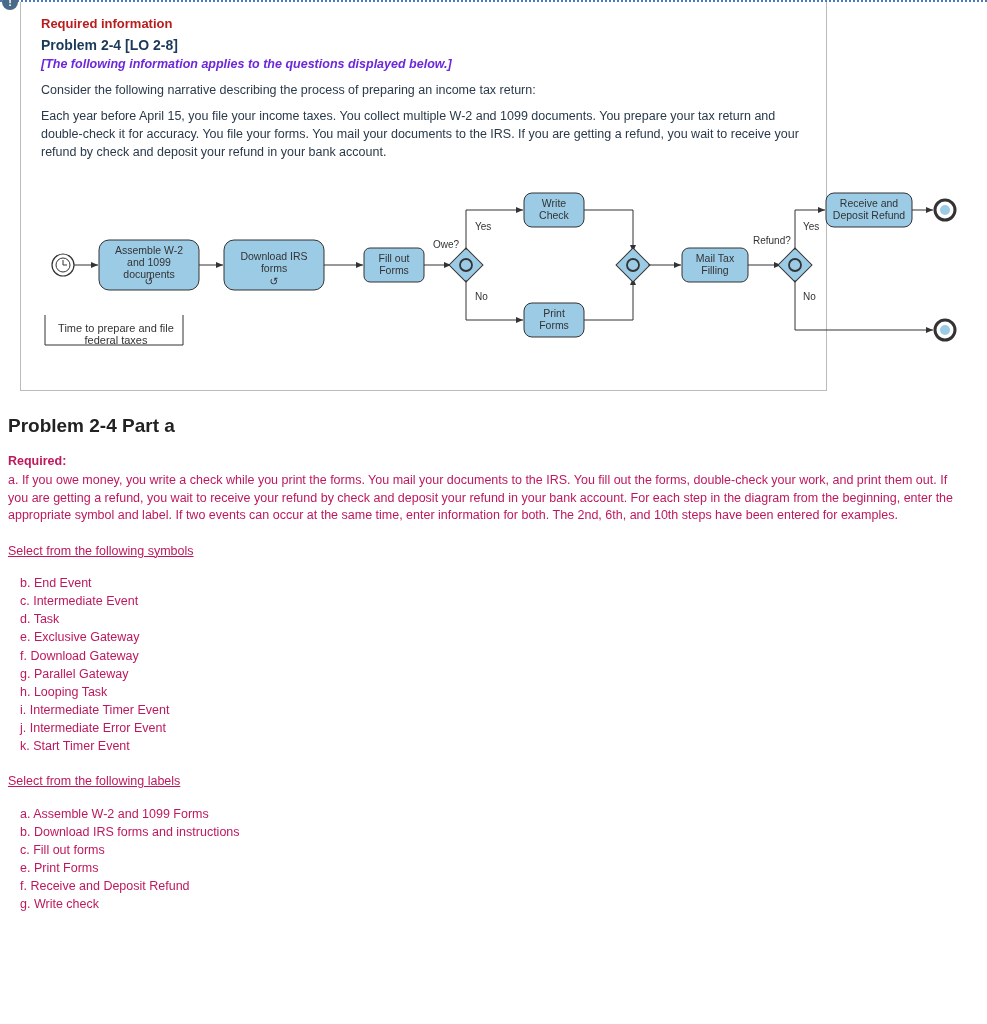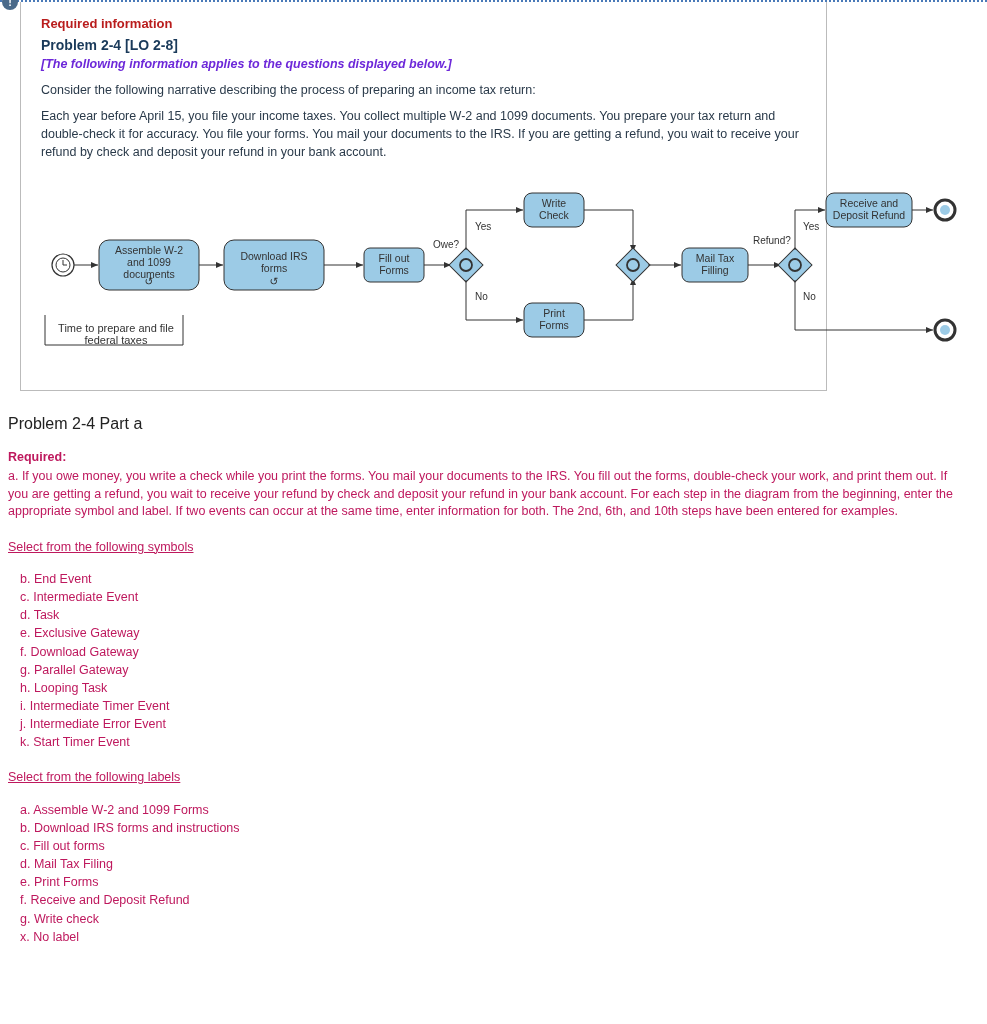--- a/index.html
+++ b/index.html
@@ -72,22 +72,22 @@
     position: absolute;
     left: 30px;
     top: 150px;
     width: 130px;
     text-align: center;
     font-size: 11px;
     color: #333;
   }
 
   .part-heading {
-    font-weight: normal;
-    font-size: 16px;
+    font-weight: bold;
+    font-size: 19px;
     color: #222;
     margin: 24px 16px 16px 8px;
   }
   .section-block { margin: 0 20px 0 8px; font-size: 12.5px; color: #be185d; line-height:1.4;}
   .required-label { font-weight: bold; margin-bottom:2px;}
   .underline-head { text-decoration: underline; font-size:12.5px; margin: 18px 0 14px 0;}
   .opt-list { margin-left: 12px; font-size:12.5px; line-height:1.45;}
   .dlabel{font-size:10.5px;fill:#333;text-anchor:middle;}
   .edgelabel{font-size:10px;fill:#333;}
 </style>
@@ -231,19 +231,17 @@
       <div>i. Intermediate Timer Event</div>
       <div>j. Intermediate Error Event</div>
       <div>k. Start Timer Event</div>
     </div>
 
   <div class="underline-head">Select from the following labels</div>
   <div class="opt-list" id="labels-list">
       <div>a. Assemble W-2 and 1099 Forms</div>
       <div>b. Download IRS forms and instructions</div>
       <div>c. Fill out forms</div>
-      <div>d. Mail Tax Filing</div>
       <div>e. Print Forms</div>
       <div>f. Receive and Deposit Refund</div>
       <div>g. Write check</div>
-      <div>x. No label</div>
     </div>
 </div>
 
 </body></html>

